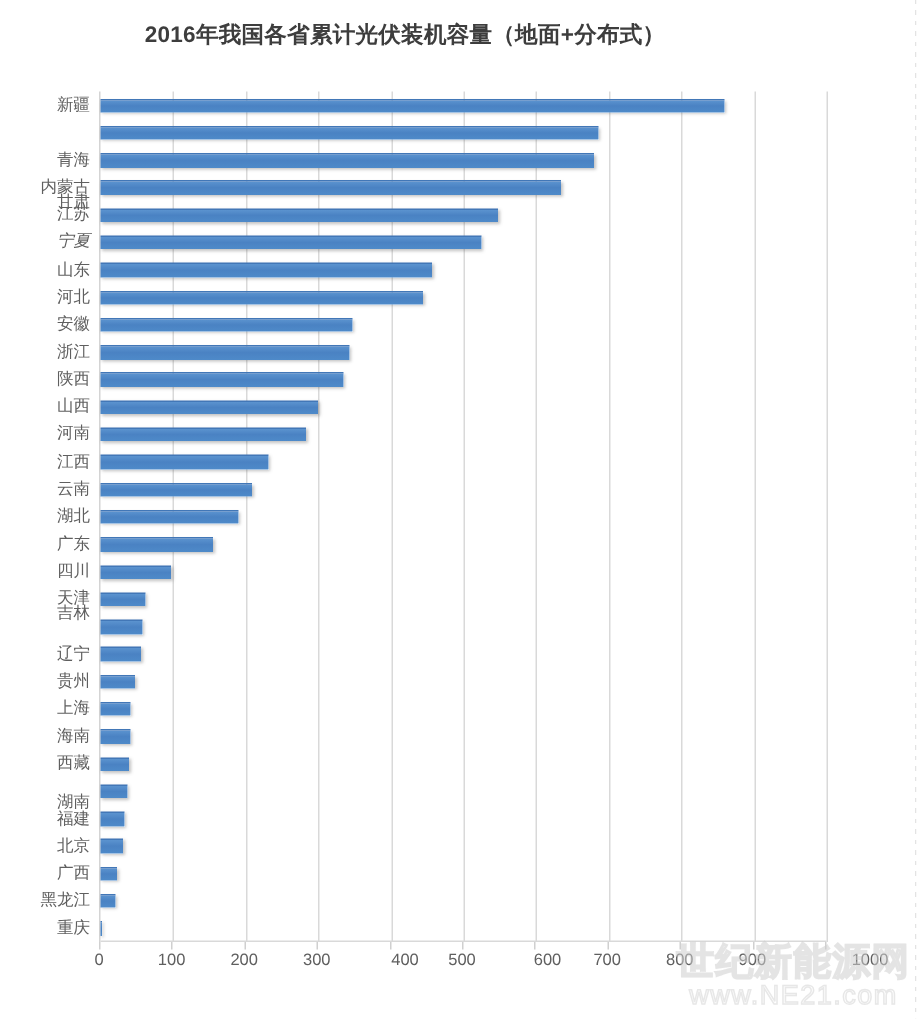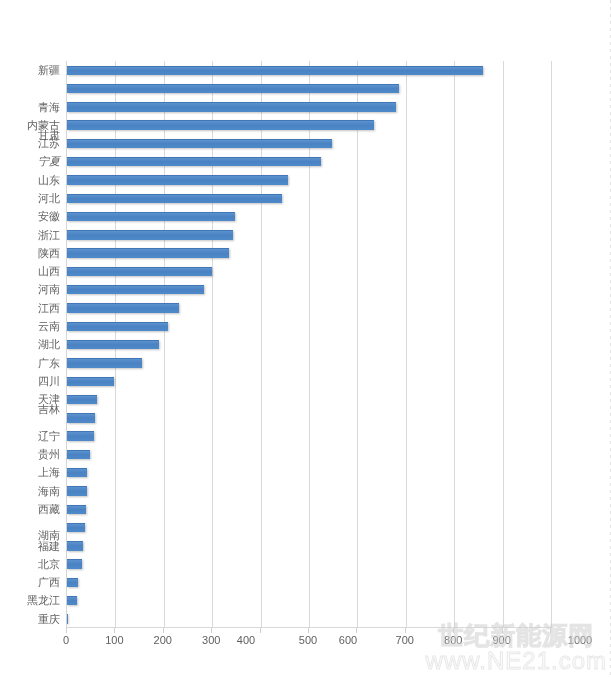--- a/index.html
+++ b/index.html
@@ -86,37 +86,38 @@
   #watermark-cn{
     font-size:25px;
     font-weight:bold;
     color:#ffffff;
     -webkit-text-stroke:1px #cfcfcf;
     text-shadow:0 0 1px #d8d8d8;
     letter-spacing:1px;
     line-height:1.05;
   }
   #watermark-url{
-    font-size:24px;
+    font-size:18px;
     color:#ffffff;
     -webkit-text-stroke:1px #d5d5d5;
     letter-spacing:1px;
     line-height:1.05;
   }
   
   #page-edge{
     position:absolute;right:0;top:0;width:1px;height:679px;
     background:repeating-linear-gradient(to bottom,#e3e3e3 0px,#e3e3e3 3px,transparent 3px,transparent 7px);
   }
 </style>
 </head>
 <body>
 
 <div id="chart-root">
 
+  <div id="chart-title">2016年我国各省累计光伏装机容量（地面+分布式）</div>
 
   <div id="y-labels">
       <div class="y-label" style="top: 0px;">新疆</div>
       <div class="y-label" style="top: 25px; margin-top: 40px;">甘肃</div>
       <div class="y-label" style="top: 36.5806px;">青海</div>
       <div class="y-label" style="top: 54.871px;">内蒙古</div>
       <div class="y-label" style="top: 73.1613px;">江苏</div>
       <div class="y-label" style="top: 91.4516px; font-style: italic;">宁夏</div>
       <div class="y-label" style="top: 109.742px;">山东</div>
       <div class="y-label" style="top: 128.032px;">河北</div>
@@ -254,25 +255,25 @@
 
   <div id="x-labels">
       <div class="x-label" style="left: 66px;">0</div>
       <div class="x-tick" style="left: 66px;"></div>
       <div class="x-label" style="left: 114.4px;">100</div>
       <div class="x-tick" style="left: 114.4px;"></div>
       <div class="x-label" style="left: 162.8px;">200</div>
       <div class="x-tick" style="left: 162.8px;"></div>
       <div class="x-label" style="left: 211.2px;">300</div>
       <div class="x-tick" style="left: 211.2px;"></div>
-      <div class="x-label" style="left: 246px;">400</div>
+      <div class="x-label" style="left: 270px;">400</div>
       <div class="x-tick" style="left: 259.6px;"></div>
       <div class="x-label" style="left: 308px;">500</div>
       <div class="x-tick" style="left: 308px;"></div>
-      <div class="x-label" style="left: 348px;">600</div>
+      <div class="x-label" style="left: 365px;">600</div>
       <div class="x-tick" style="left: 356.4px;"></div>
       <div class="x-label" style="left: 404.8px;">700</div>
       <div class="x-tick" style="left: 404.8px;"></div>
       <div class="x-label" style="left: 453.2px;">800</div>
       <div class="x-tick" style="left: 453.2px;"></div>
       <div class="x-label" style="left: 501.6px;">900</div>
       <div class="x-tick" style="left: 501.6px;"></div>
       <div class="x-label" style="left: 580px;">1000</div>
       <div class="x-tick" style="left: 550px;"></div>
     </div>

